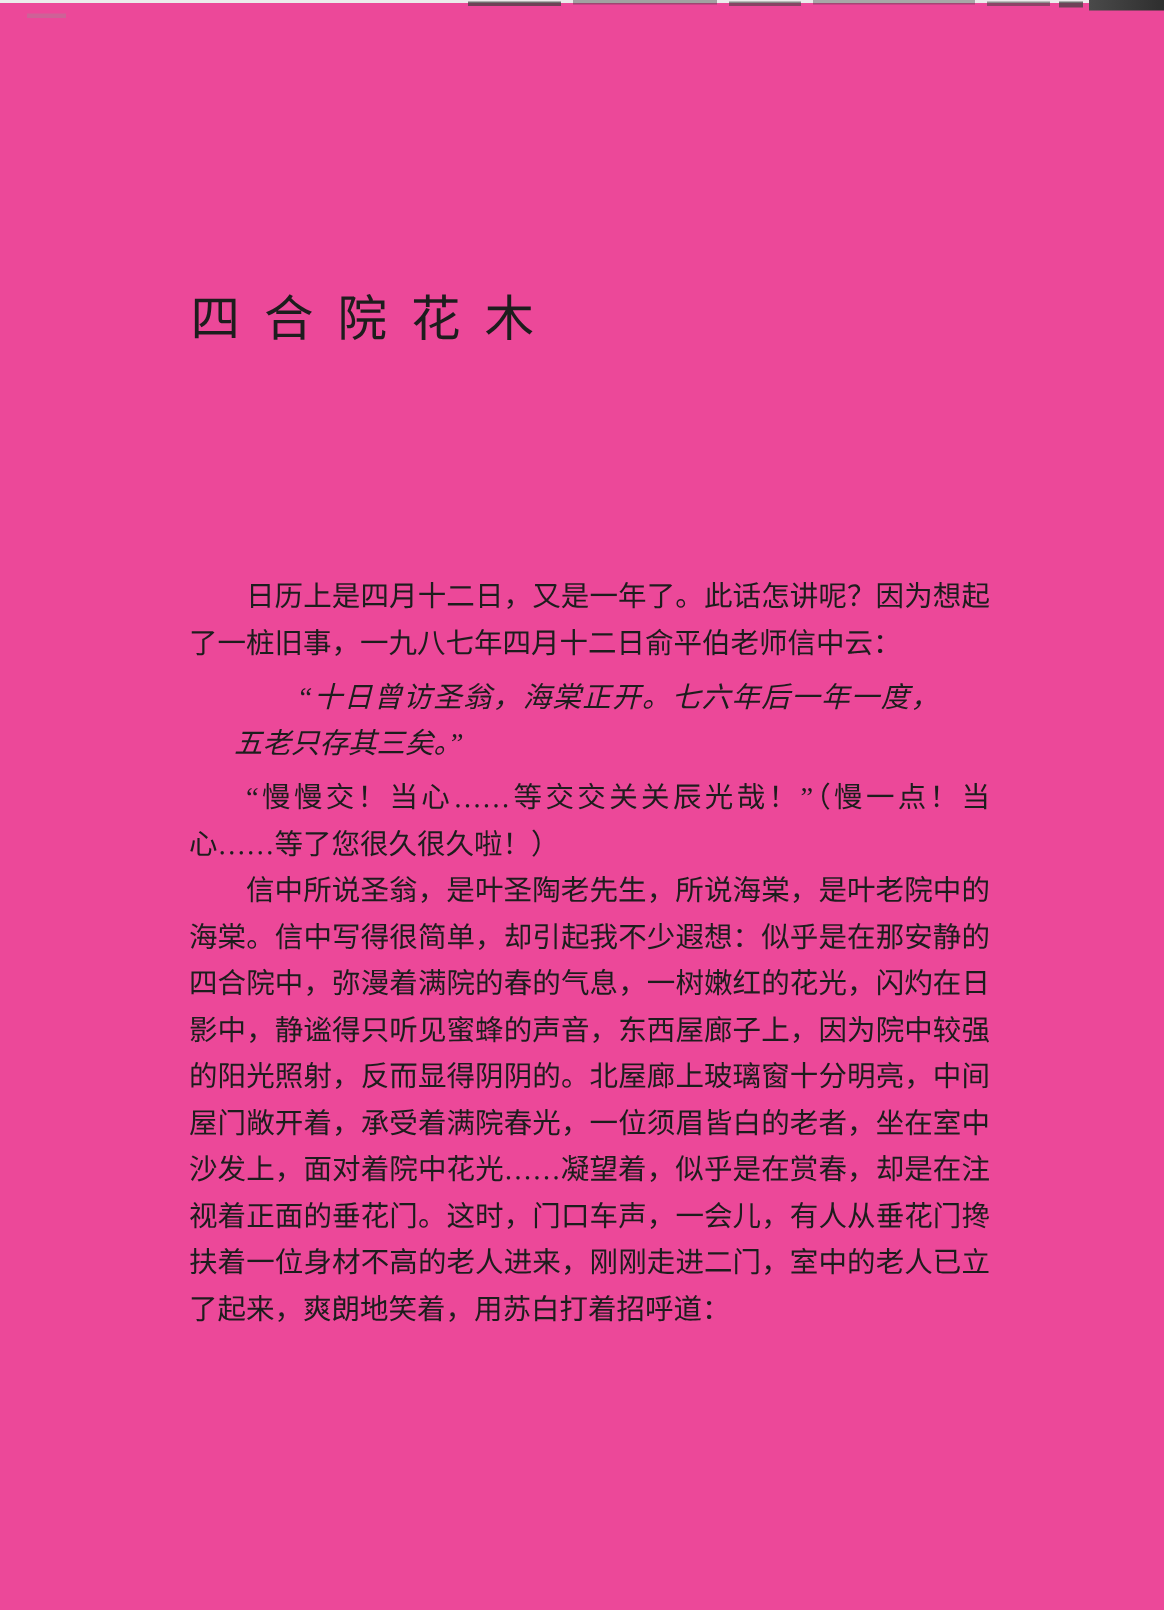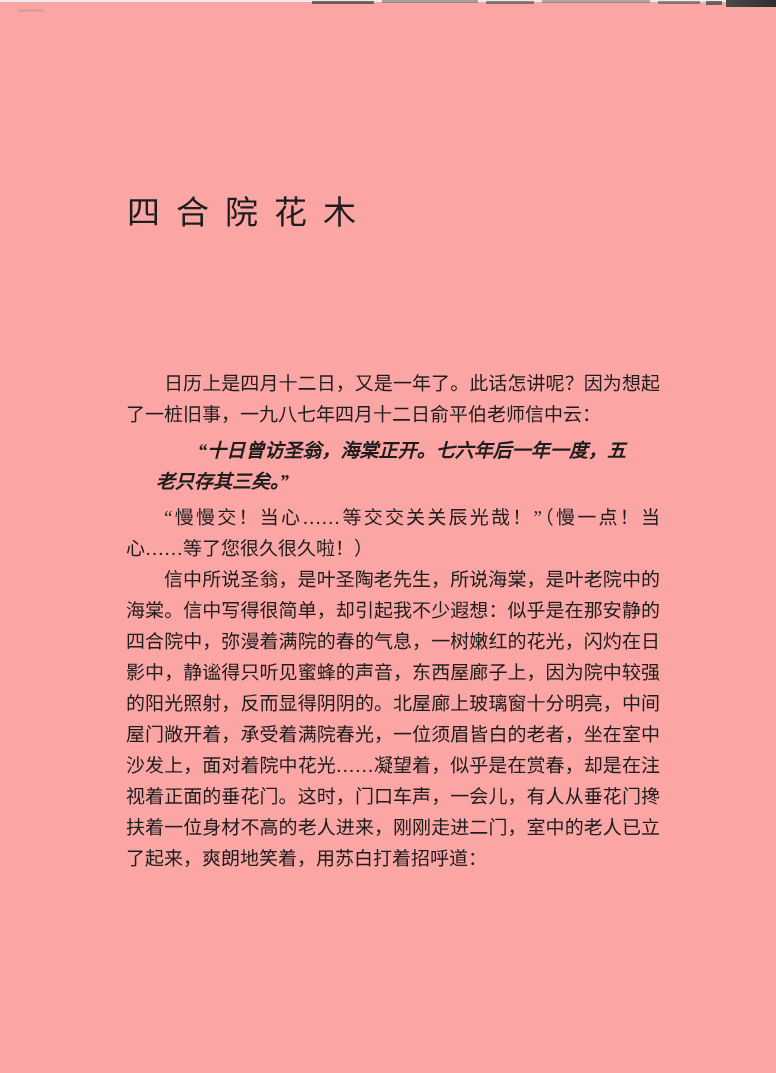--- a/index.html
+++ b/index.html
@@ -1,21 +1,21 @@
 <!DOCTYPE html>
 <html lang="zh-CN"><head>
 <meta charset="utf-8">
 <style>
   html, body { margin: 0; padding: 0; background: #d8d8d8; }
   .page {
     position: relative;
     width: 776px;
     height: 1073px;
     margin: 0 auto;
-    background: #fca5a5;
+    background: #ec4899;
     overflow: hidden;
     font-family: "Liberation Serif", "DejaVu Serif", serif;
     color: #1d1d1d;
   }
   
   .edge-base {
     position: absolute; top: 0; left: 0;
     width: 776px; height: 2px;
     background: #ececec;
   }
@@ -39,34 +39,33 @@
   .title {
     position: absolute;
     left: 127px; top: 164px;
     font-size: 33px;
     font-weight: 500;
     letter-spacing: 16px;
     white-space: nowrap;
   }
   .body-text {
     position: absolute;
-    left: 126px; top: 368px;
+    left: 126px; top: 383px;
     width: 534px;
     font-size: 19px;
     line-height: 31px;
     text-align: justify;
   }
   .body-text p { margin: 0; text-indent: 2em; }
   .block-quote {
     margin: 5px 0 5px 30px;
     width: 470px;
     text-indent: 2.2em;
     font-style: italic;   
     text-align: justify;
-    font-weight: bold;
   }
 </style>
 </head>
 <body>
 
 <div class="page">
 
   <div class="edge-base"></div>
   <div class="edge-dash d1"></div>
   <div class="edge-dash d2"></div>

